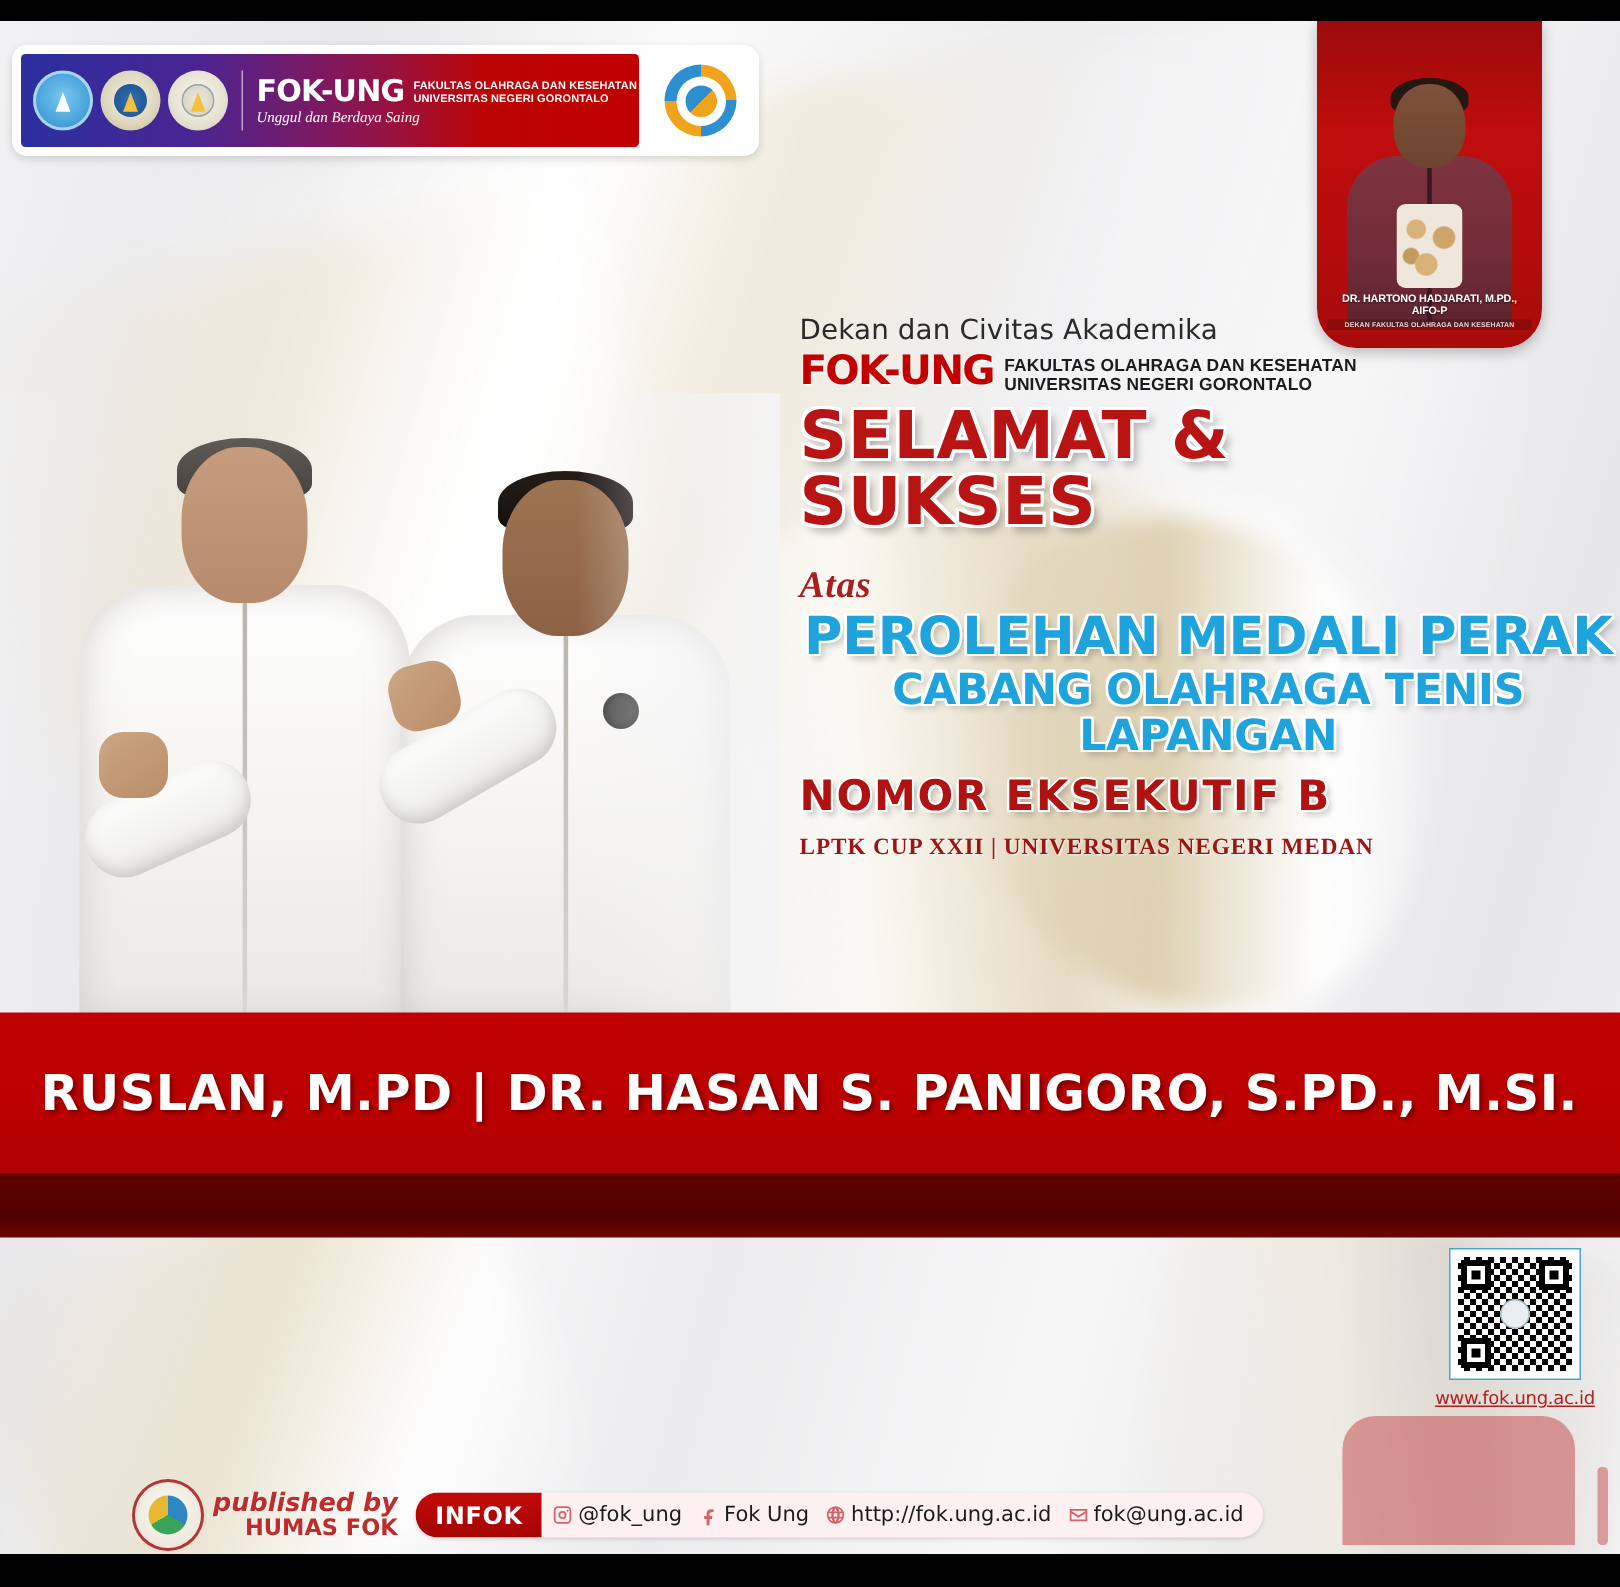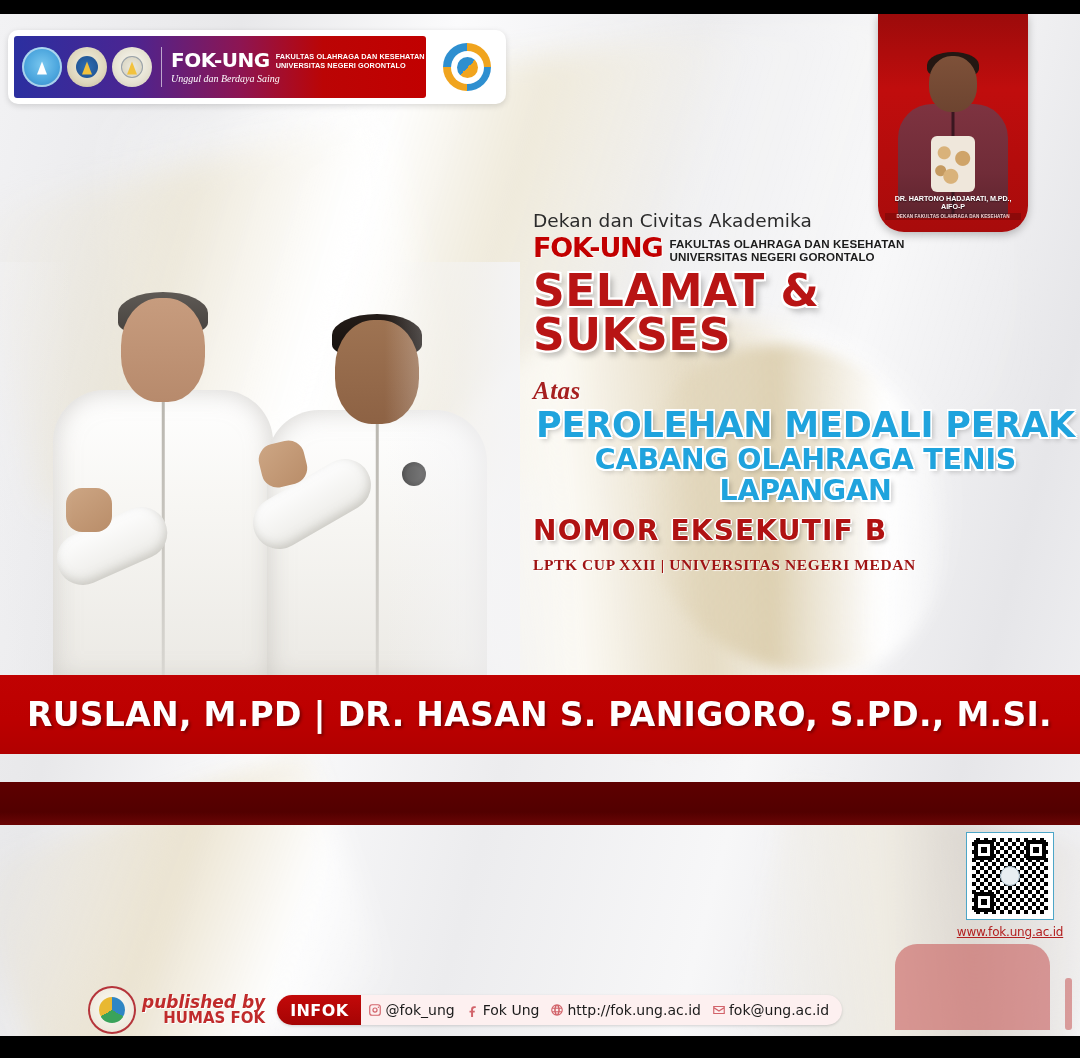--- a/index.html
+++ b/index.html
@@ -193,21 +193,21 @@
     background:linear-gradient(180deg,#fefefe,#ecebe7);box-shadow:inset 0 -4px 10px rgba(170,167,160,.5);}
   .pa .p-arm{left:16px;bottom:110px;width:116px;transform:rotate(-24deg);}
   .pb .p-arm{left:-4px;bottom:152px;width:128px;transform:rotate(-30deg);}
   .p-logo{position:absolute;width:24px;height:24px;border-radius:50%;
     background:radial-gradient(circle,#4a4a4a 0 40%,#2e2e2e 100%);}
   .pb .p-logo{left:150px;bottom:196px;}
   .photo-fade{position:absolute;left:0;top:248px;width:520px;height:420px;z-index:11;pointer-events:none;
     background:linear-gradient(90deg,rgba(244,244,246,.35) 0%,rgba(244,244,246,0) 14%,rgba(244,244,246,0) 74%,rgba(244,244,246,.9) 100%);}
 
   
-  .band{position:absolute;left:0;top:661px;width:1080px;height:79px;z-index:30;
+  .band{position:absolute;left:0;top:661px;width:1080px;height:107px;z-index:30;
     background:linear-gradient(180deg,#c00202 0%,#bc0000 55%,#b10000 100%);
     display:flex;align-items:center;}
   .band .names{margin-left:27px;color:#fff;font-family:"DejaVu Sans",sans-serif;font-weight:bold;
     font-size:33px;letter-spacing:.3px;text-shadow:2px 2px 3px rgba(0,0,0,.35);white-space:nowrap;}
   .band-dark{position:absolute;left:0;top:768px;width:1080px;height:43px;z-index:30;
     background:linear-gradient(180deg,#5e0000 0%,#520000 70%,#6a0505 100%);}
 
   
   .pinkbox{position:absolute;right:30px;bottom:6px;width:155px;height:86px;z-index:12;
     background:rgba(196,73,73,.52);border-radius:22px 22px 0 0;filter:blur(.4px);}

